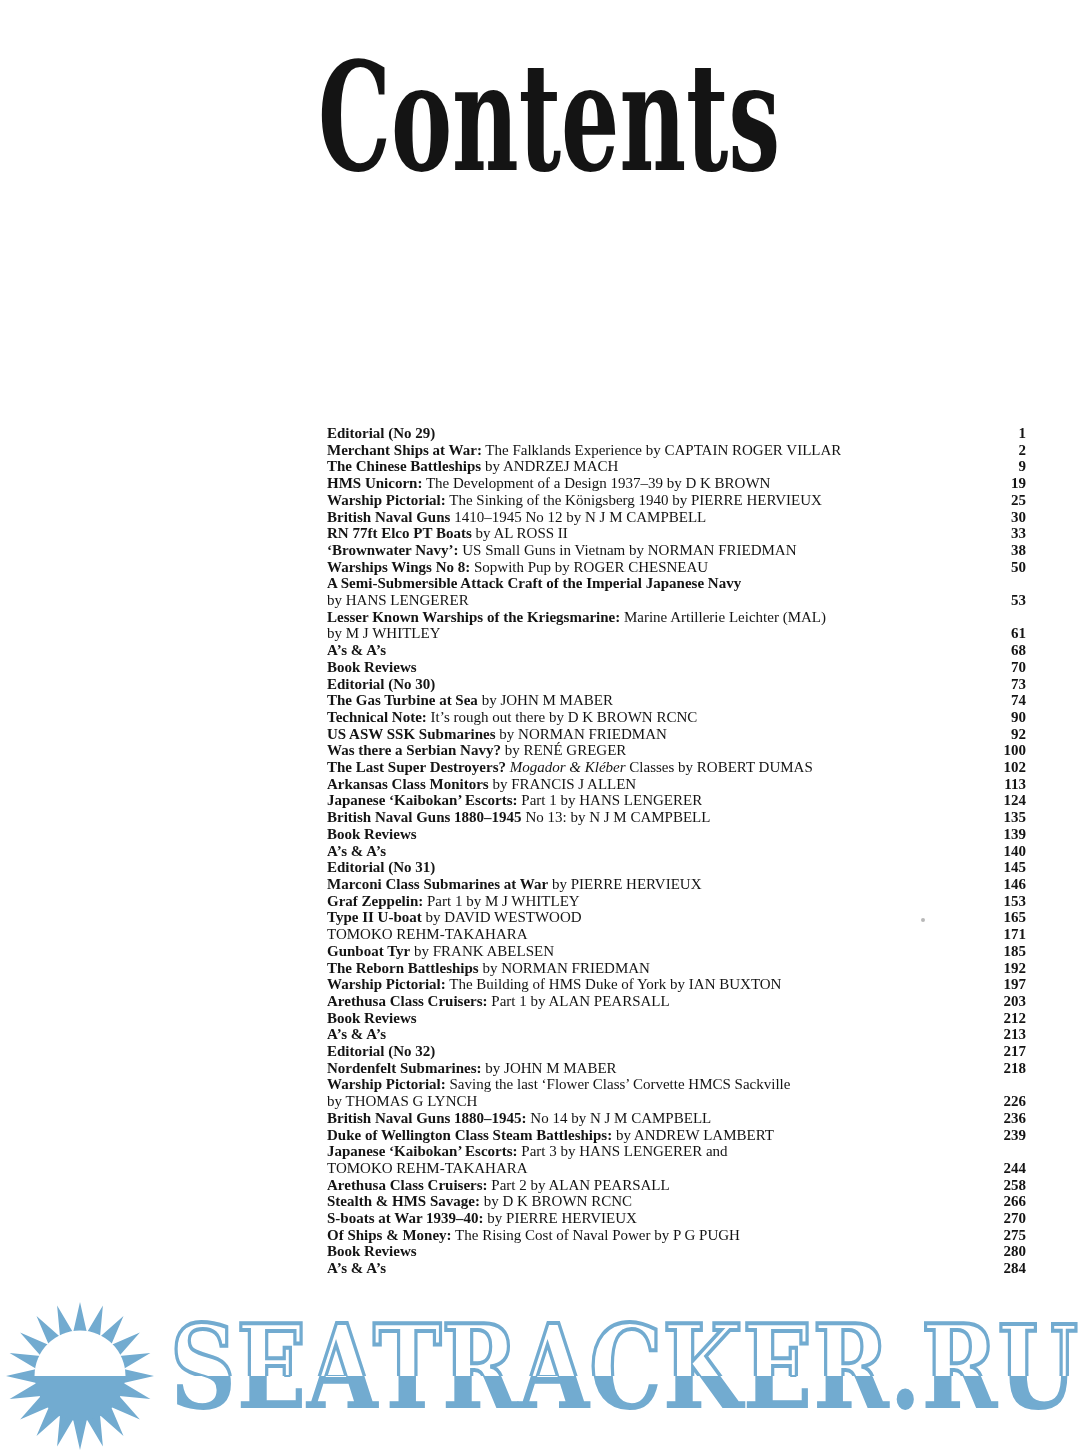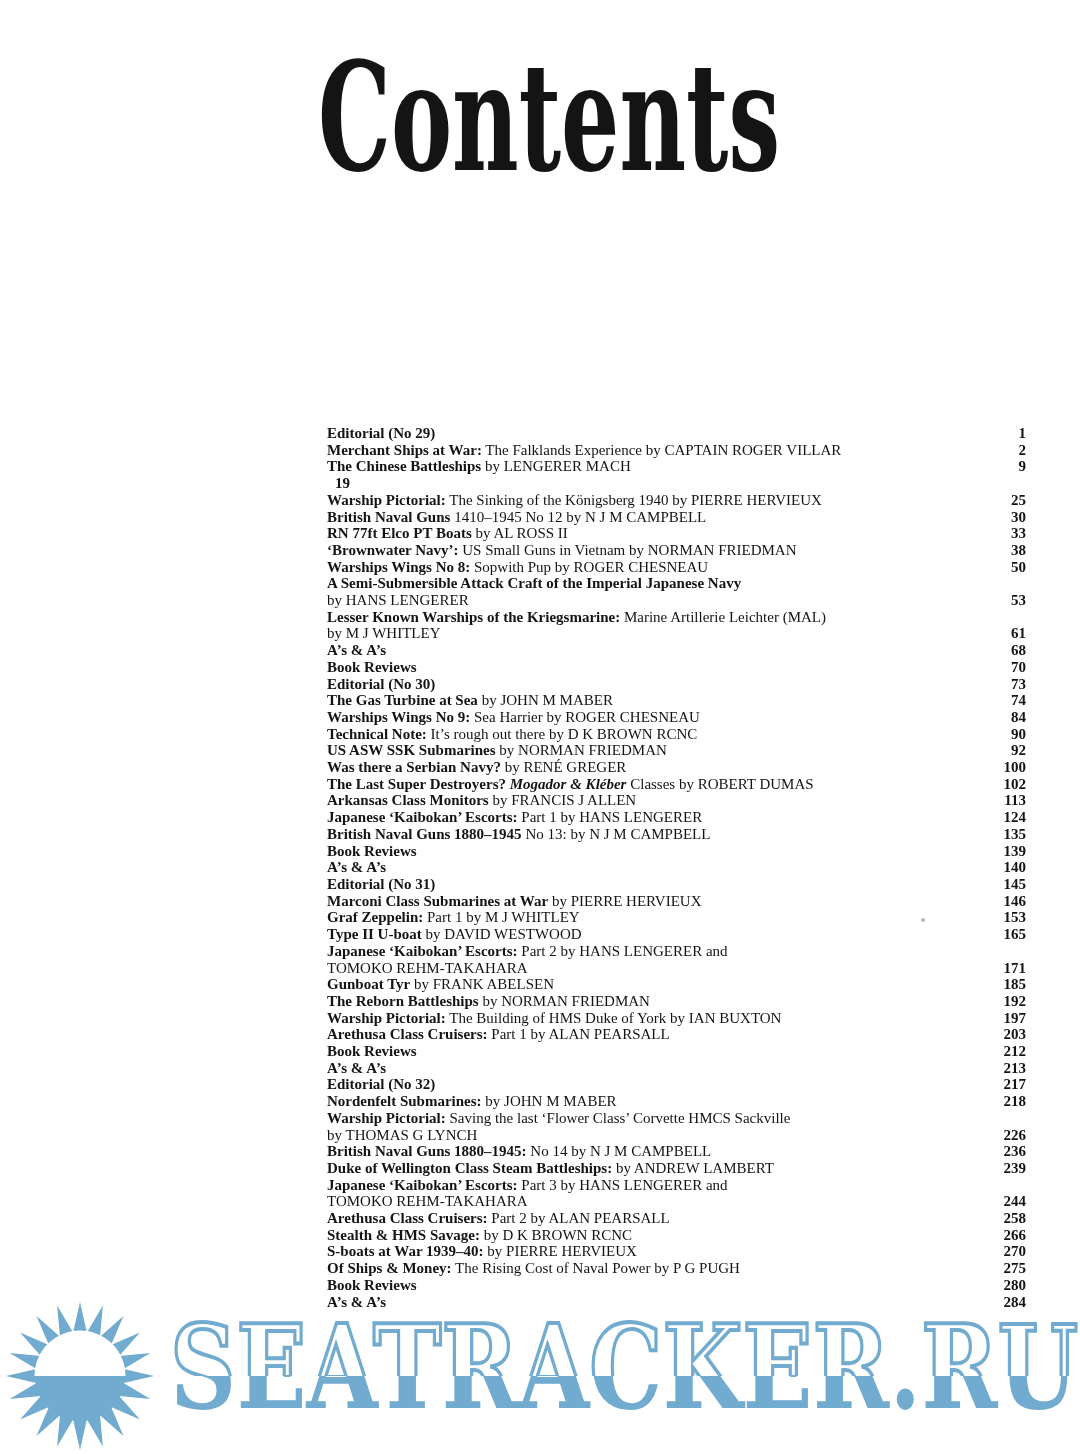--- a/index.html
+++ b/index.html
@@ -23,21 +23,21 @@
     color:#141414;z-index:2;
   }
   .toc-section + .toc-section{}
   .toc-row{
     display:flex;justify-content:space-between;align-items:baseline;
     font-size:15px;line-height:16.7px;white-space:nowrap;
   }
   .toc-text{overflow:hidden;}
   .seg-b{font-weight:700;}
   .seg-r{font-weight:400;text-align:center;}
-  .seg-i{font-style:italic;font-weight:700;}
+  .seg-i{font-style:italic;font-weight:400;}
   .toc-page{font-weight:700;margin-left:8px;flex:0 0 auto;}
   
   .wm-svg{position:absolute;left:0;top:0;z-index:1;pointer-events:none;}
   .wm-text{
     font-family:"DejaVu Serif",serif;
     font-weight:bold;
   }
   
   .artifact{
     position:absolute;left:921px;top:918px;width:4px;height:4px;
@@ -82,24 +82,25 @@
       <div class="toc-section">
         <div class="toc-row">
           <span class="toc-text"><span class="seg-b">Editorial (No 29)</span></span>
           <span class="toc-page">1</span>
         </div>
         <div class="toc-row">
           <span class="toc-text"><span class="seg-b">Merchant Ships at War:</span><span class="seg-r"> The Falklands Experience by CAPTAIN ROGER VILLAR</span></span>
           <span class="toc-page">2</span>
         </div>
         <div class="toc-row">
-          <span class="toc-text"><span class="seg-b">The Chinese Battleships</span><span class="seg-r"> by LENGERER MACH</span></span>
+          <span class="toc-text"><span class="seg-b">The Chinese Battleships</span><span class="seg-r"> by ANDRZEJ MACH</span></span>
           <span class="toc-page">9</span>
         </div>
         <div class="toc-row">
+          <span class="toc-text"><span class="seg-b">HMS Unicorn:</span><span class="seg-r"> The Development of a Design 1937–39 by D K BROWN</span></span>
           <span class="toc-page">19</span>
         </div>
         <div class="toc-row">
           <span class="toc-text"><span class="seg-b">Warship Pictorial:</span><span class="seg-r"> The Sinking of the Königsberg 1940 by PIERRE HERVIEUX</span></span>
           <span class="toc-page">25</span>
         </div>
         <div class="toc-row">
           <span class="toc-text"><span class="seg-b">British Naval Guns</span><span class="seg-r"> 1410–1945 No 12 by N J M CAMPBELL</span></span>
           <span class="toc-page">30</span>
         </div>
@@ -143,24 +144,20 @@
       <div class="toc-section">
         <div class="toc-row">
           <span class="toc-text"><span class="seg-b">Editorial (No 30)</span></span>
           <span class="toc-page">73</span>
         </div>
         <div class="toc-row">
           <span class="toc-text"><span class="seg-b">The Gas Turbine at Sea</span><span class="seg-r"> by JOHN M MABER</span></span>
           <span class="toc-page">74</span>
         </div>
         <div class="toc-row">
-          <span class="toc-text"><span class="seg-b">Warships Wings No 9:</span><span class="seg-r"> Sea Harrier by ROGER CHESNEAU</span></span>
-          <span class="toc-page">84</span>
-        </div>
-        <div class="toc-row">
           <span class="toc-text"><span class="seg-b">Technical Note:</span><span class="seg-r"> It’s rough out there by D K BROWN RCNC</span></span>
           <span class="toc-page">90</span>
         </div>
         <div class="toc-row">
           <span class="toc-text"><span class="seg-b">US ASW SSK Submarines</span><span class="seg-r"> by NORMAN FRIEDMAN</span></span>
           <span class="toc-page">92</span>
         </div>
         <div class="toc-row">
           <span class="toc-text"><span class="seg-b">Was there a Serbian Navy?</span><span class="seg-r"> by RENÉ GREGER</span></span>
           <span class="toc-page">100</span>
@@ -201,24 +198,20 @@
         </div>
         <div class="toc-row">
           <span class="toc-text"><span class="seg-b">Graf Zeppelin:</span><span class="seg-r"> Part 1 by M J WHITLEY</span></span>
           <span class="toc-page">153</span>
         </div>
         <div class="toc-row">
           <span class="toc-text"><span class="seg-b">Type II U-boat</span><span class="seg-r"> by DAVID WESTWOOD</span></span>
           <span class="toc-page">165</span>
         </div>
         <div class="toc-row">
-          <span class="toc-text"><span class="seg-b">Japanese ‘Kaibokan’ Escorts:</span><span class="seg-r"> Part 2 by HANS LENGERER and</span></span>
-          <span class="toc-page"></span>
-        </div>
-        <div class="toc-row">
           <span class="toc-text"><span class="seg-r">TOMOKO REHM-TAKAHARA</span></span>
           <span class="toc-page">171</span>
         </div>
         <div class="toc-row">
           <span class="toc-text"><span class="seg-b">Gunboat Tyr</span><span class="seg-r"> by FRANK ABELSEN</span></span>
           <span class="toc-page">185</span>
         </div>
         <div class="toc-row">
           <span class="toc-text"><span class="seg-b">The Reborn Battleships</span><span class="seg-r"> by NORMAN FRIEDMAN</span></span>
           <span class="toc-page">192</span>

